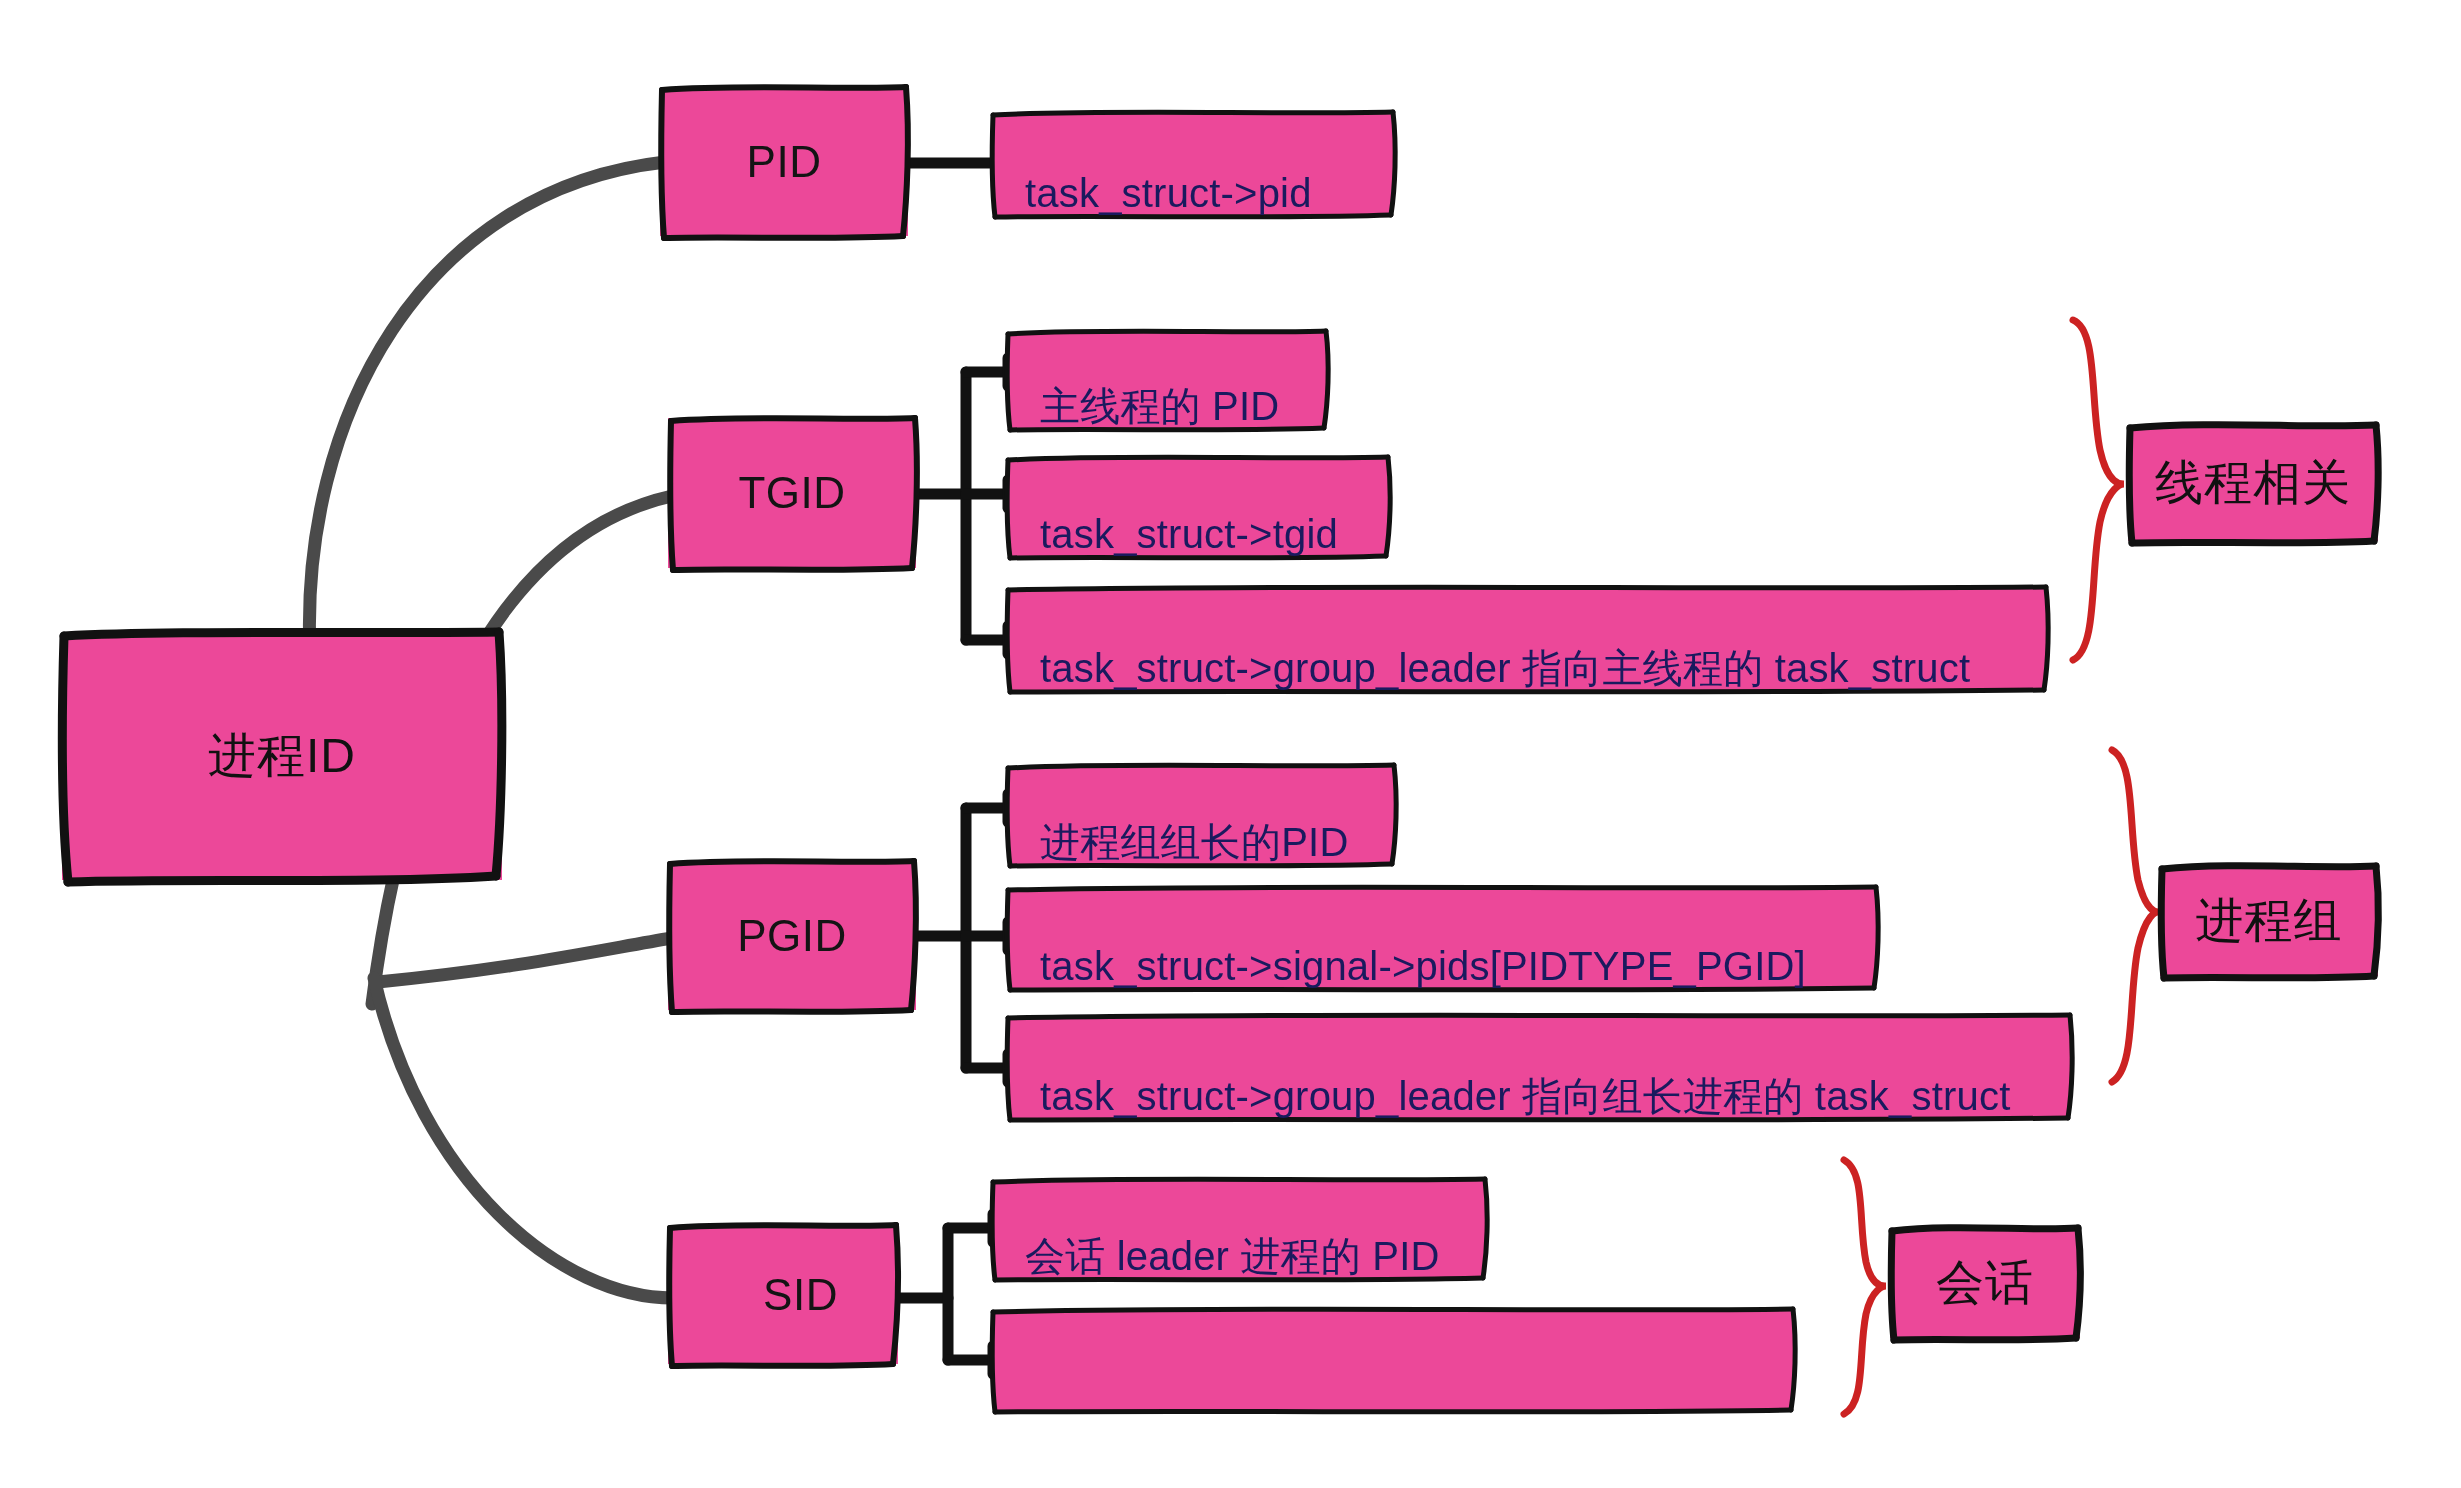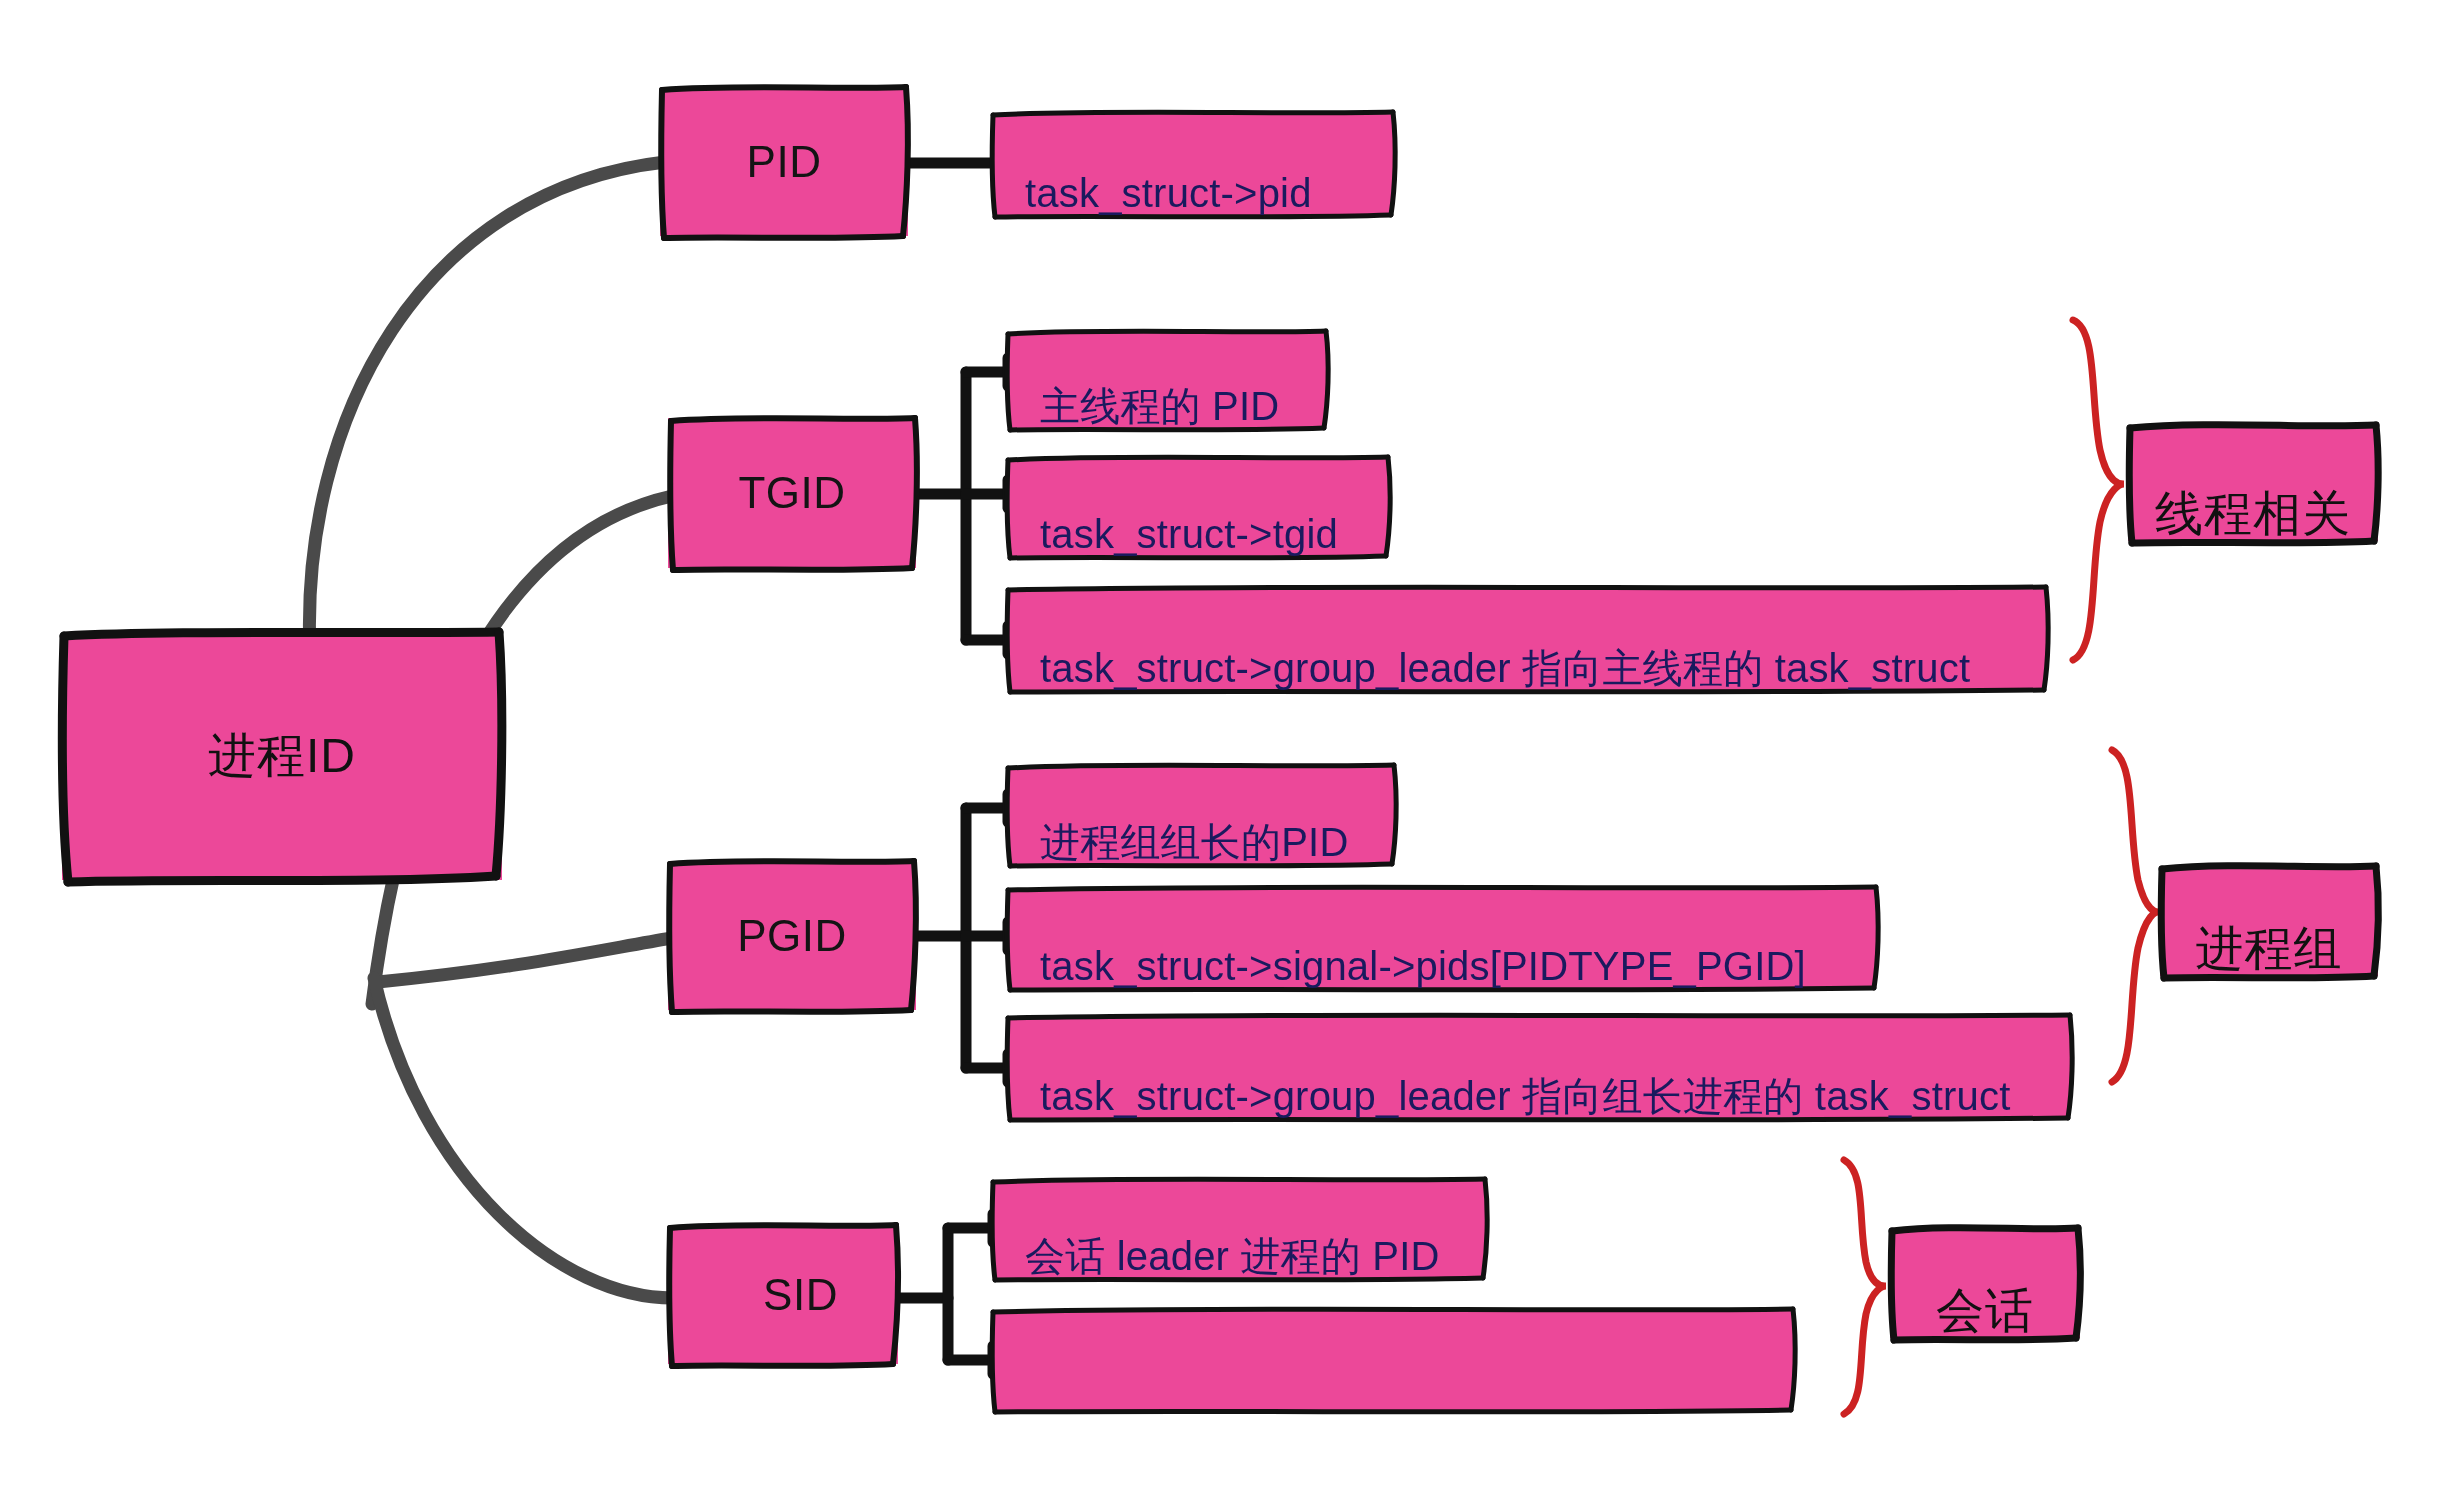--- a/index.html
+++ b/index.html
@@ -90,21 +90,21 @@
   #leaf-tgid-3  { left: 1008px; top: 588px;  width: 1038px; height: 102px; }
 
   #leaf-pgid-1  { left: 1008px; top: 766px;  width: 386px; height: 98px; }
   #leaf-pgid-2  { left: 1008px; top: 888px;  width: 868px; height: 100px; }
   #leaf-pgid-3  { left: 1008px; top: 1016px; width: 1062px; height: 102px; }
 
   #leaf-sid-1   { left: 993px;  top: 1180px; width: 492px; height: 98px; }
   #leaf-sid-2   { left: 993px;  top: 1310px; width: 800px; height: 100px; }
 
   
-  .group-box { justify-content: center; align-items: flex-end; }
+  .group-box { justify-content: center; }
   .group-box .label {
     font-size: 48px;
     color: #111111;
     letter-spacing: 1px;
   }
   #group-thread  { left: 2128px; top: 425px;  width: 250px; height: 116px; }
   #group-pgroup  { left: 2160px; top: 866px;  width: 218px; height: 110px; }
   #group-session { left: 1890px; top: 1228px; width: 190px; height: 110px; }
 </style>
 </head>

